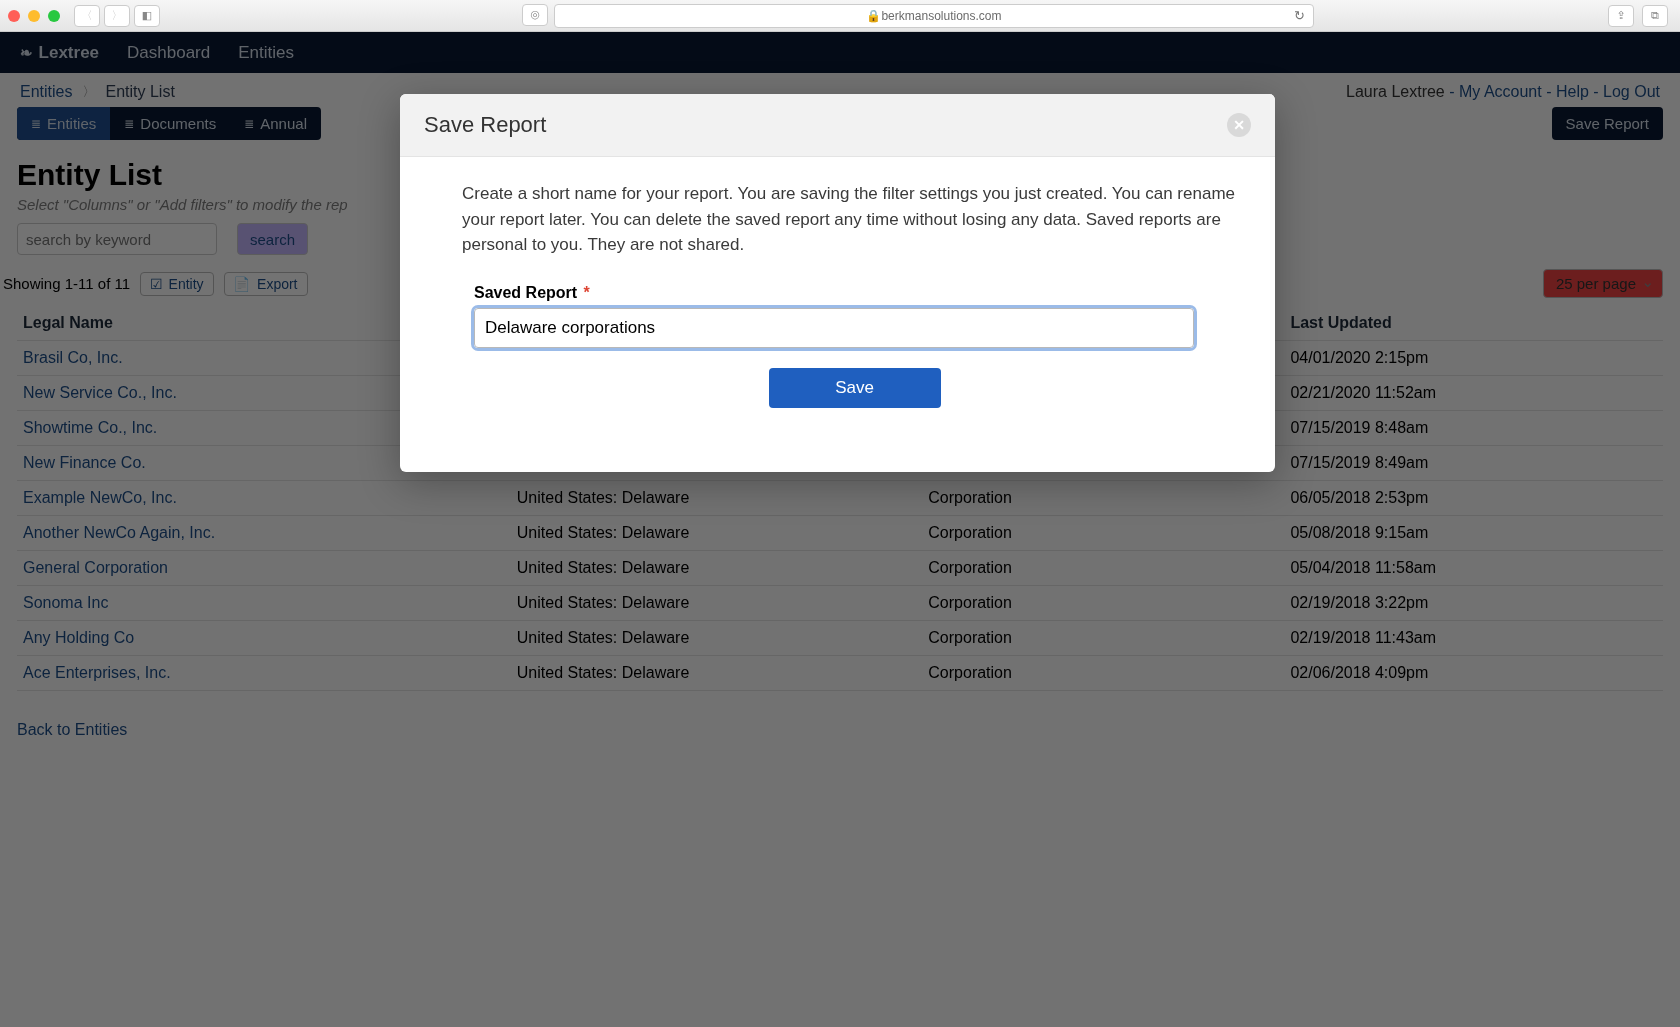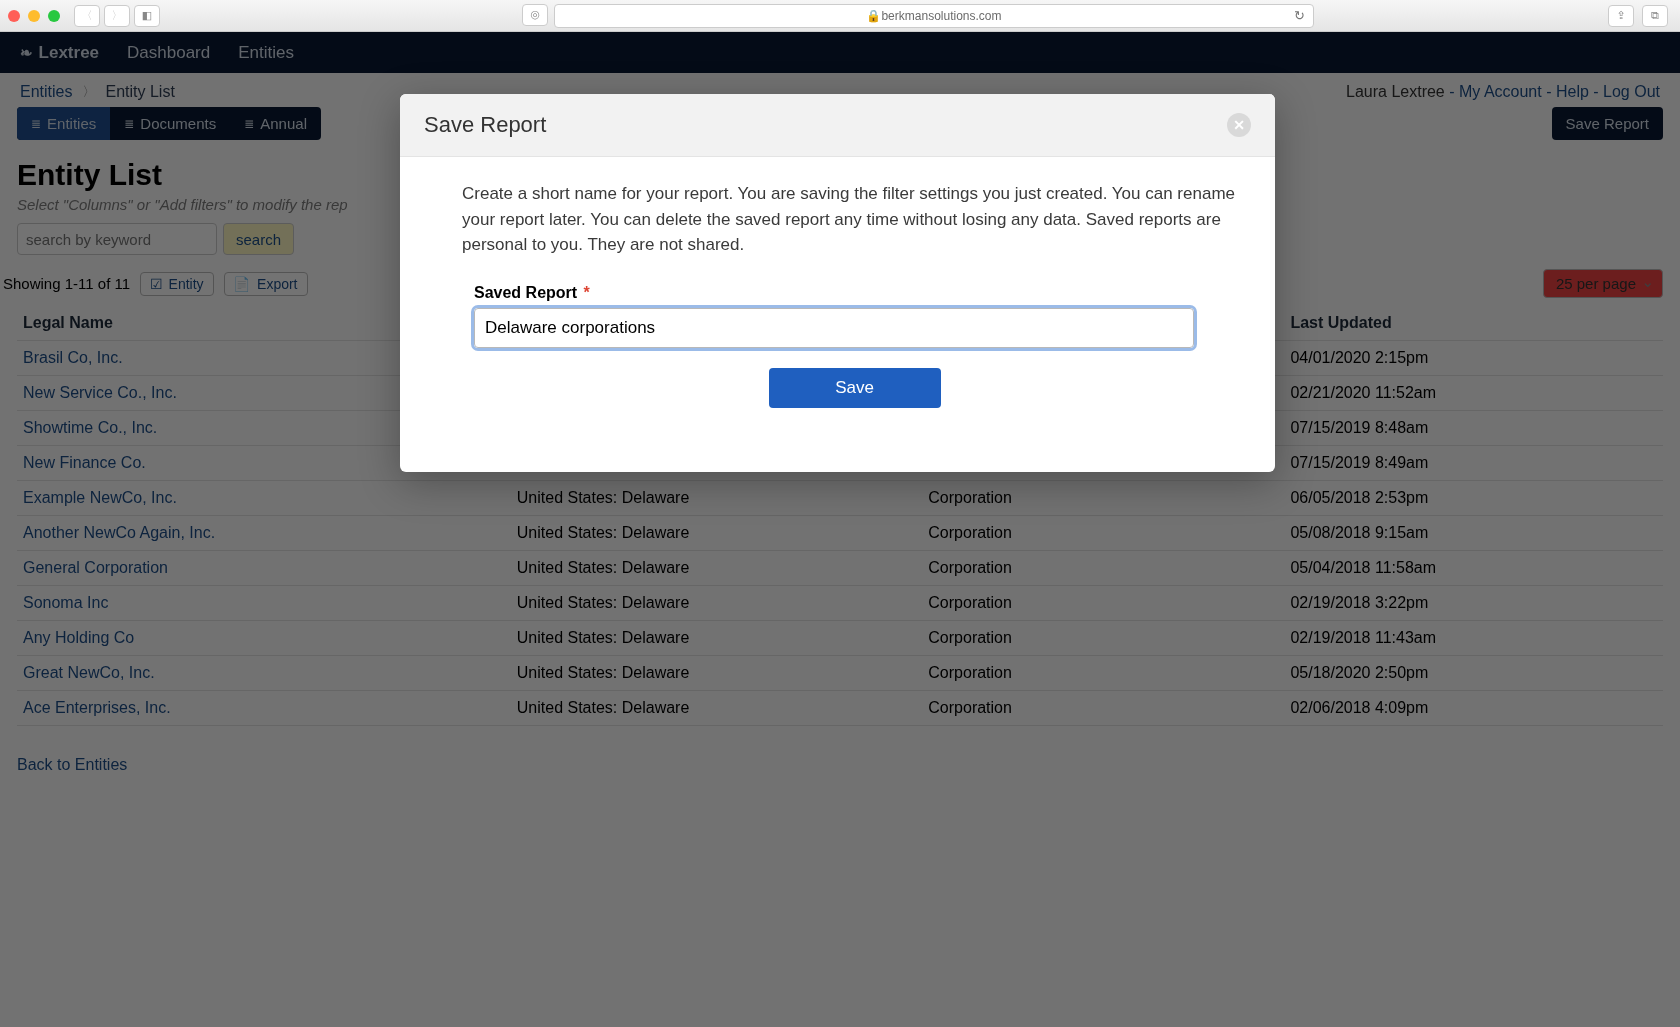--- a/index.html
+++ b/index.html
@@ -27,23 +27,23 @@
   .userlinks{color:#1e4f8a; font-size:16px;}
   .userlinks .uname{color:#333;}
   .tabbar-row{ padding:0 17px; display:flex; align-items:center;}
   .tabbar{ display:flex; background:#0b1a33; border-radius:4px; overflow:hidden; width:auto;}
   .tab{ padding:8px 14px; color:#d4deea; font-size:15px; display:flex; align-items:center; gap:6px;}
   .tab.active{ background:#1f4f90;}
   .tab-ico{font-size:12px;}
   .save-report-btn{ margin-left:auto; background:#0b1a33; color:#d4deea; padding:8px 14px; border-radius:4px; font-size:15px;}
   .page-title{ font-size:30px; padding:18px 17px 4px 17px;}
   .page-sub{ padding:0 17px; color:#7d7d7d; font-style:italic; font-size:15px;}
-  .search-row{ padding:10px 17px; display:flex; gap:6px;}
+  .search-row{ padding:10px 17px; display:flex; gap:20px;}
   .search-input{ width:200px; height:32px; border:1px solid #ccc; border-radius:4px; padding:0 8px; font-size:15px;}
-  .search-btn{ height:32px; border:1px solid #ccc; border-radius:4px; background:#fef9c3; padding:0 12px; color:#1e4f8a; font-size:15px;}
+  .search-btn{ height:32px; border:1px solid #ccc; border-radius:4px; background:#c4b5fd; padding:0 12px; color:#1e4f8a; font-size:15px;}
   .list-meta{ padding:4px 17px 8px 3px; display:flex; align-items:center; justify-content:space-between;}
   .list-meta-left{display:flex; align-items:center; gap:10px; font-size:15px;}
   .chip{ border:1px solid #bbb; border-radius:4px; padding:3px 9px; font-size:14px; color:#1e4f8a; display:flex; align-items:center; gap:6px; background:#fff;}
   .perpage{ border:1px solid #bbb; border-radius:4px; padding:5px 26px 5px 12px; font-size:15px; position:relative; color:#333; background:#ef4444;}
   .perpage:after{content:"⌄"; position:absolute; right:8px; top:3px; color:#888;}
   table.data{ width:calc(100% - 34px); margin:0 17px; border-collapse:collapse; font-size:16px;}
   table.data th{ text-align:left; font-weight:600; padding:8px 6px; color:#1e2a3a;}
   table.data td{ padding:8px 6px; border-top:1px solid #e3e3e3;}
   table.data td.link{ color:#1e4f8a;}
   table.data tr:last-child td{border-bottom:1px solid #e3e3e3;}
@@ -216,26 +216,20 @@
           <td>Corporation</td>
           <td>02/19/2018 3:22pm</td>
         </tr>
         <tr>
           <td class="link">Any Holding Co</td>
           <td>United States: Delaware</td>
           <td>Corporation</td>
           <td>02/19/2018 11:43am</td>
         </tr>
         <tr>
-          <td class="link">Great NewCo, Inc.</td>
-          <td>United States: Delaware</td>
-          <td>Corporation</td>
-          <td>05/18/2020 2:50pm</td>
-        </tr>
-        <tr>
           <td class="link">Ace Enterprises, Inc.</td>
           <td>United States: Delaware</td>
           <td>Corporation</td>
           <td>02/06/2018 4:09pm</td>
         </tr>
       </tbody>
   </table>
 
   <a class="backlink">Back to Entities</a>
 

